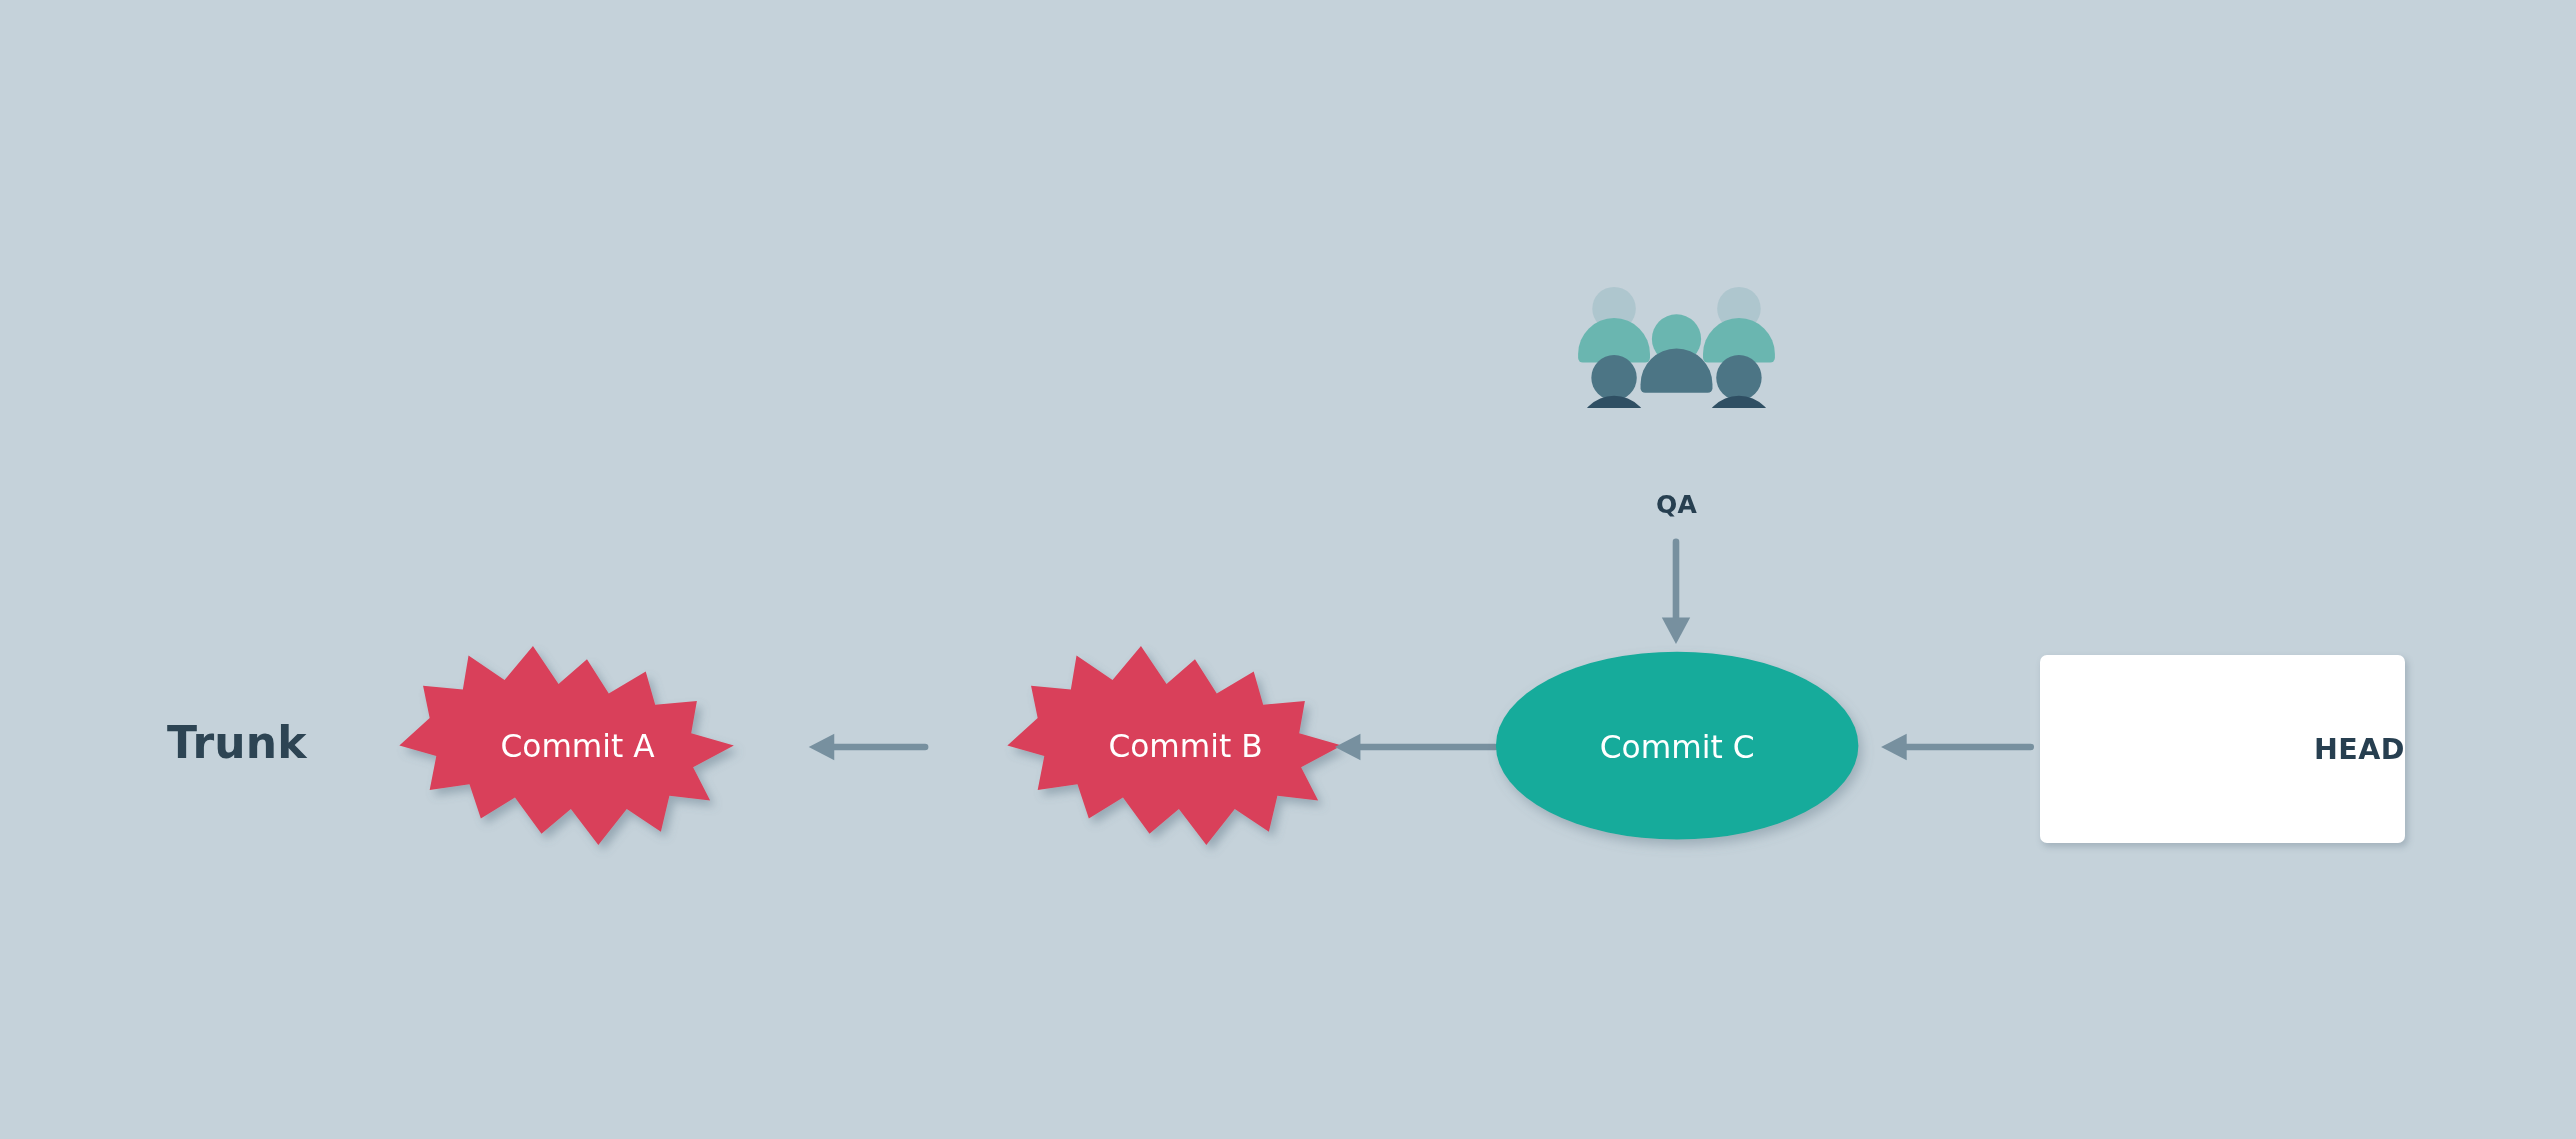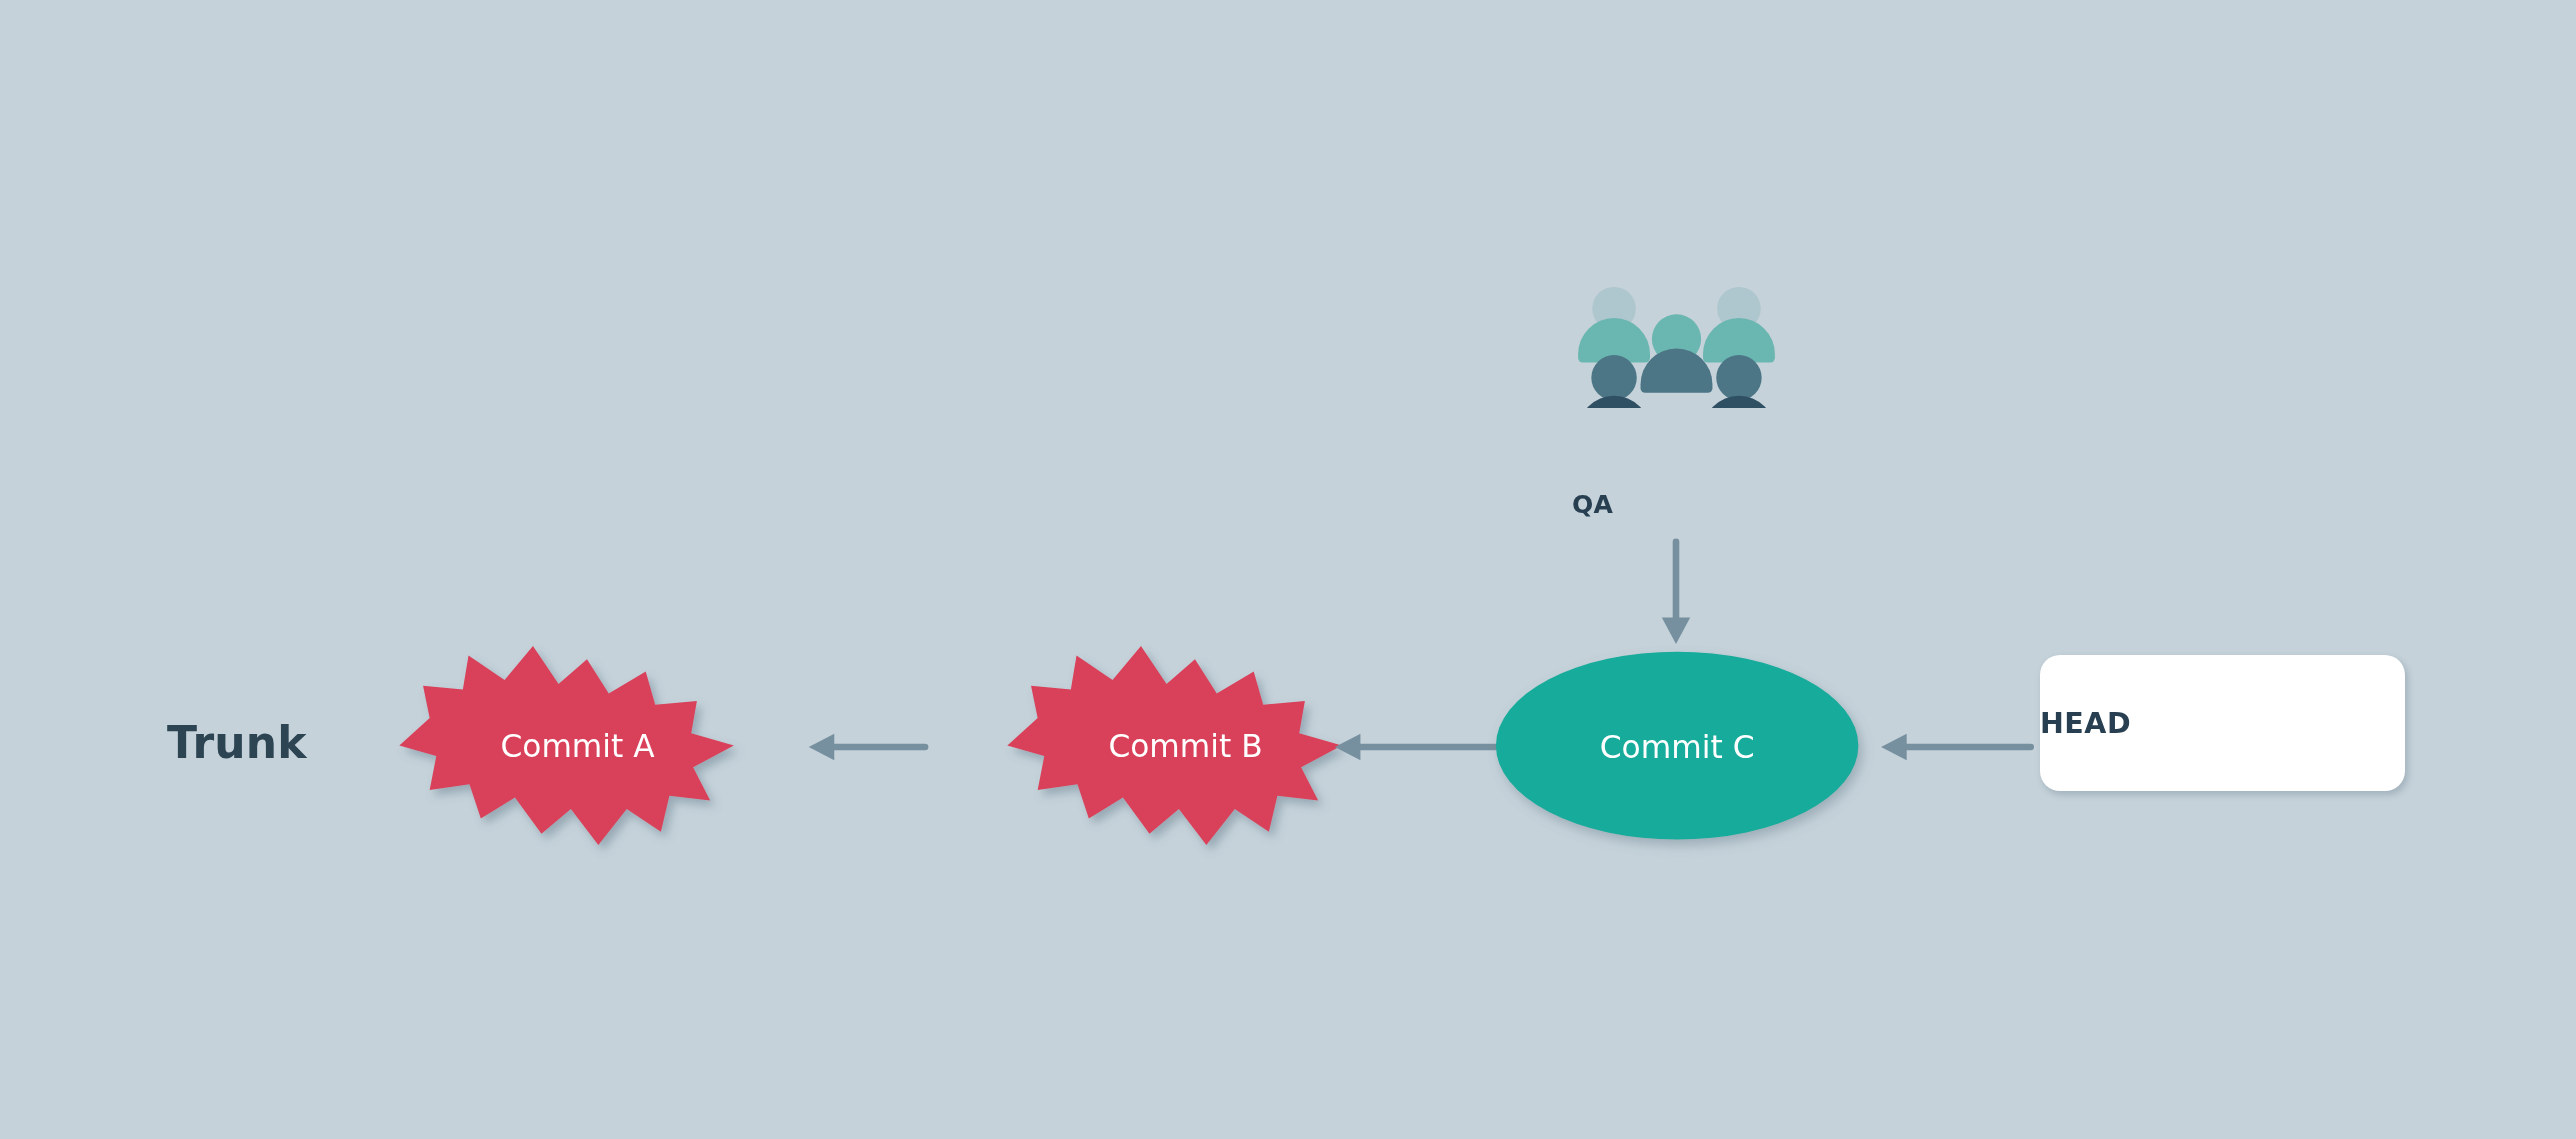--- a/index.html
+++ b/index.html
@@ -46,46 +46,46 @@
 
   
   #commit-c-node { left: 1494px; top: 646px; width: 372px; height: 205px; }
   #commit-c-node svg { display:block; width: 372px; height: 205px; overflow: visible; }
 
   
   #head-box {
     left: 2040px;
     top: 655px;
     width: 365px;
-    height: 136px;
+    height: 188px;
     background: #ffffff;
-    border-radius: 20px;
+    border-radius: 7px;
     box-shadow: 2.8px 3.8px 6.6px rgba(90,110,125,0.30);
     display: flex;
     align-items: center;
-    justify-content: flex-start;
+    justify-content: flex-end;
   }
   #head-label {
     font-size: 28.5px;
     font-weight: bold;
     color: #273f50;
     letter-spacing: 0.5px;
   }
 
   
   .arrow-svg { display: block; overflow: visible; }
 
   
   #qa-group { left: 1572px; top: 285px; width: 209px; height: 123px; }
   #qa-group svg { display: block; width: 209px; height: 123px; }
   #qa-label {
     left: 1572px;
     top: 490px;
     width: 209px;
-    text-align: left;
+    text-align: center;
     font-size: 25px;
     font-weight: bold;
     color: #273f50;
     letter-spacing: 0.3px;
   }
 </style>
 </head>
 <body>
 
 <div id="canvas">

